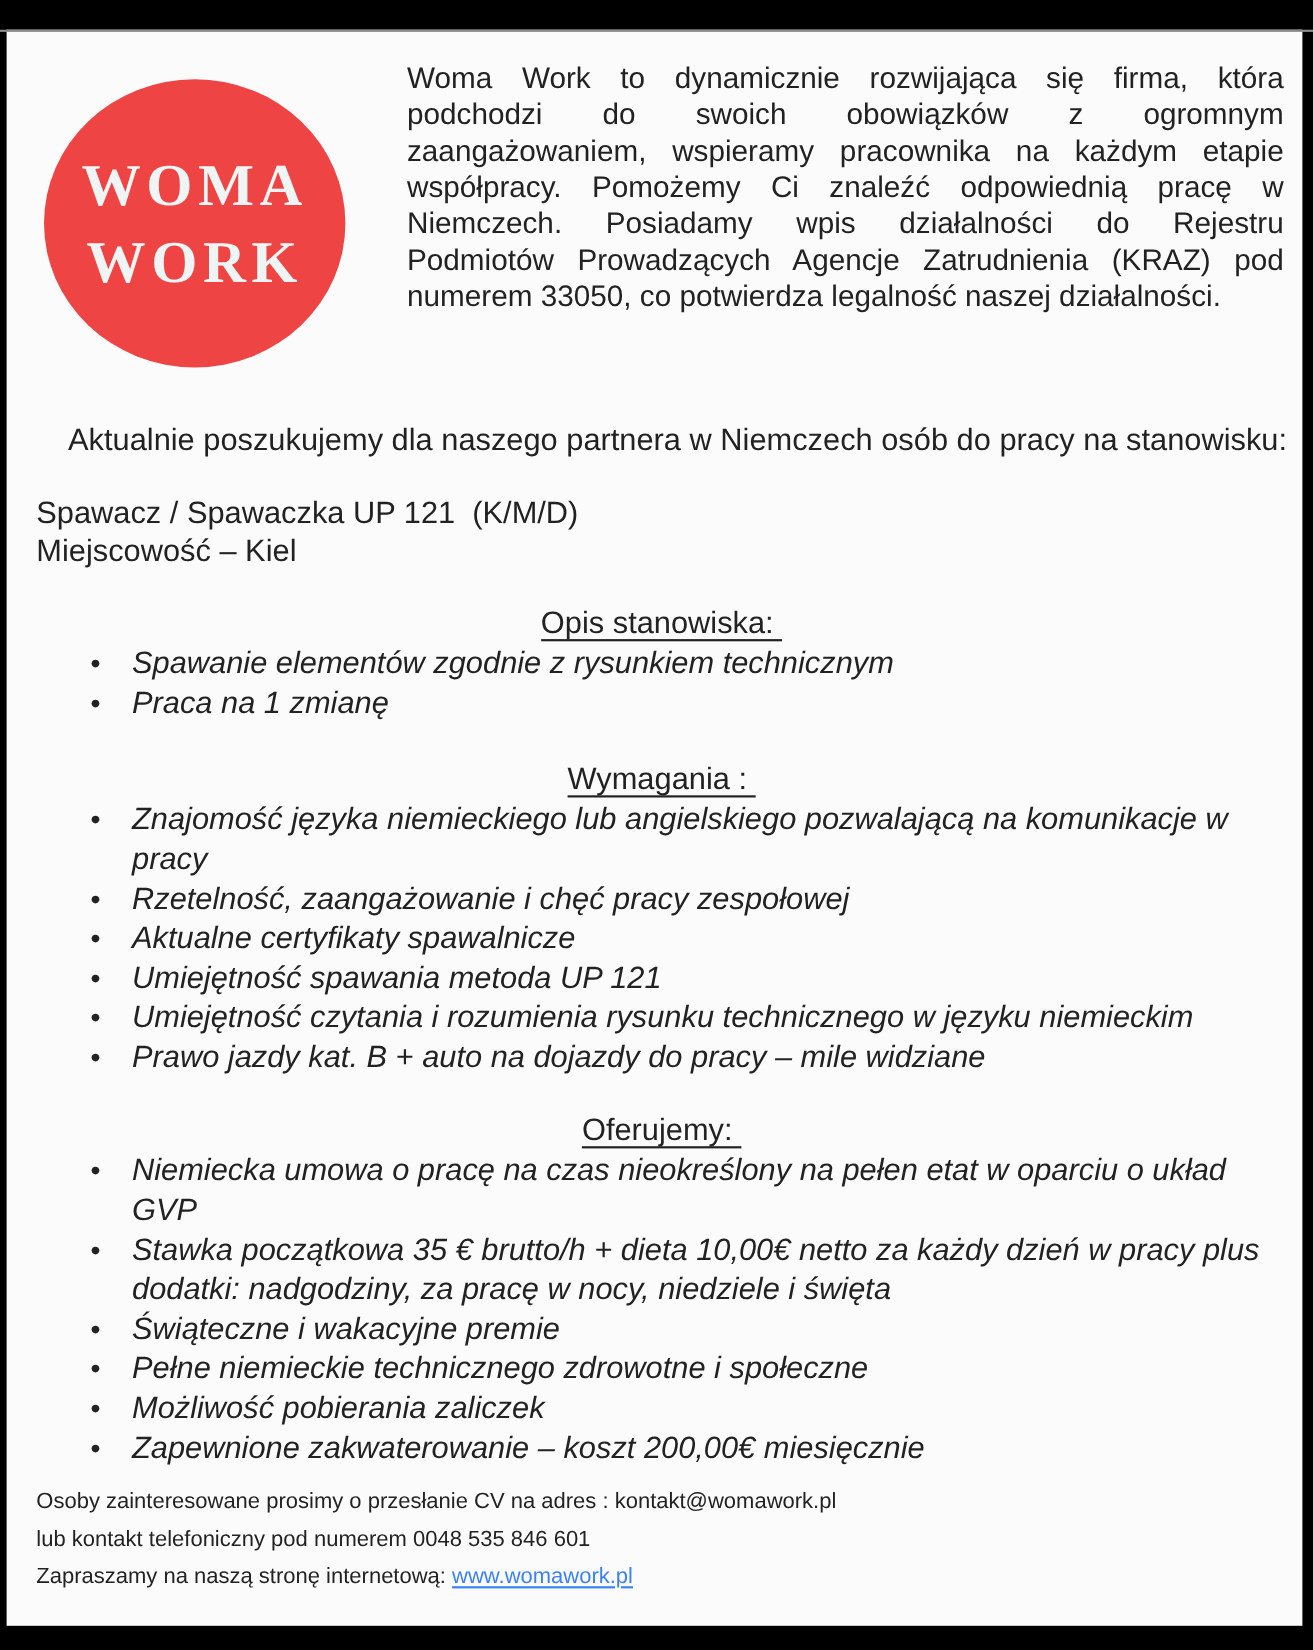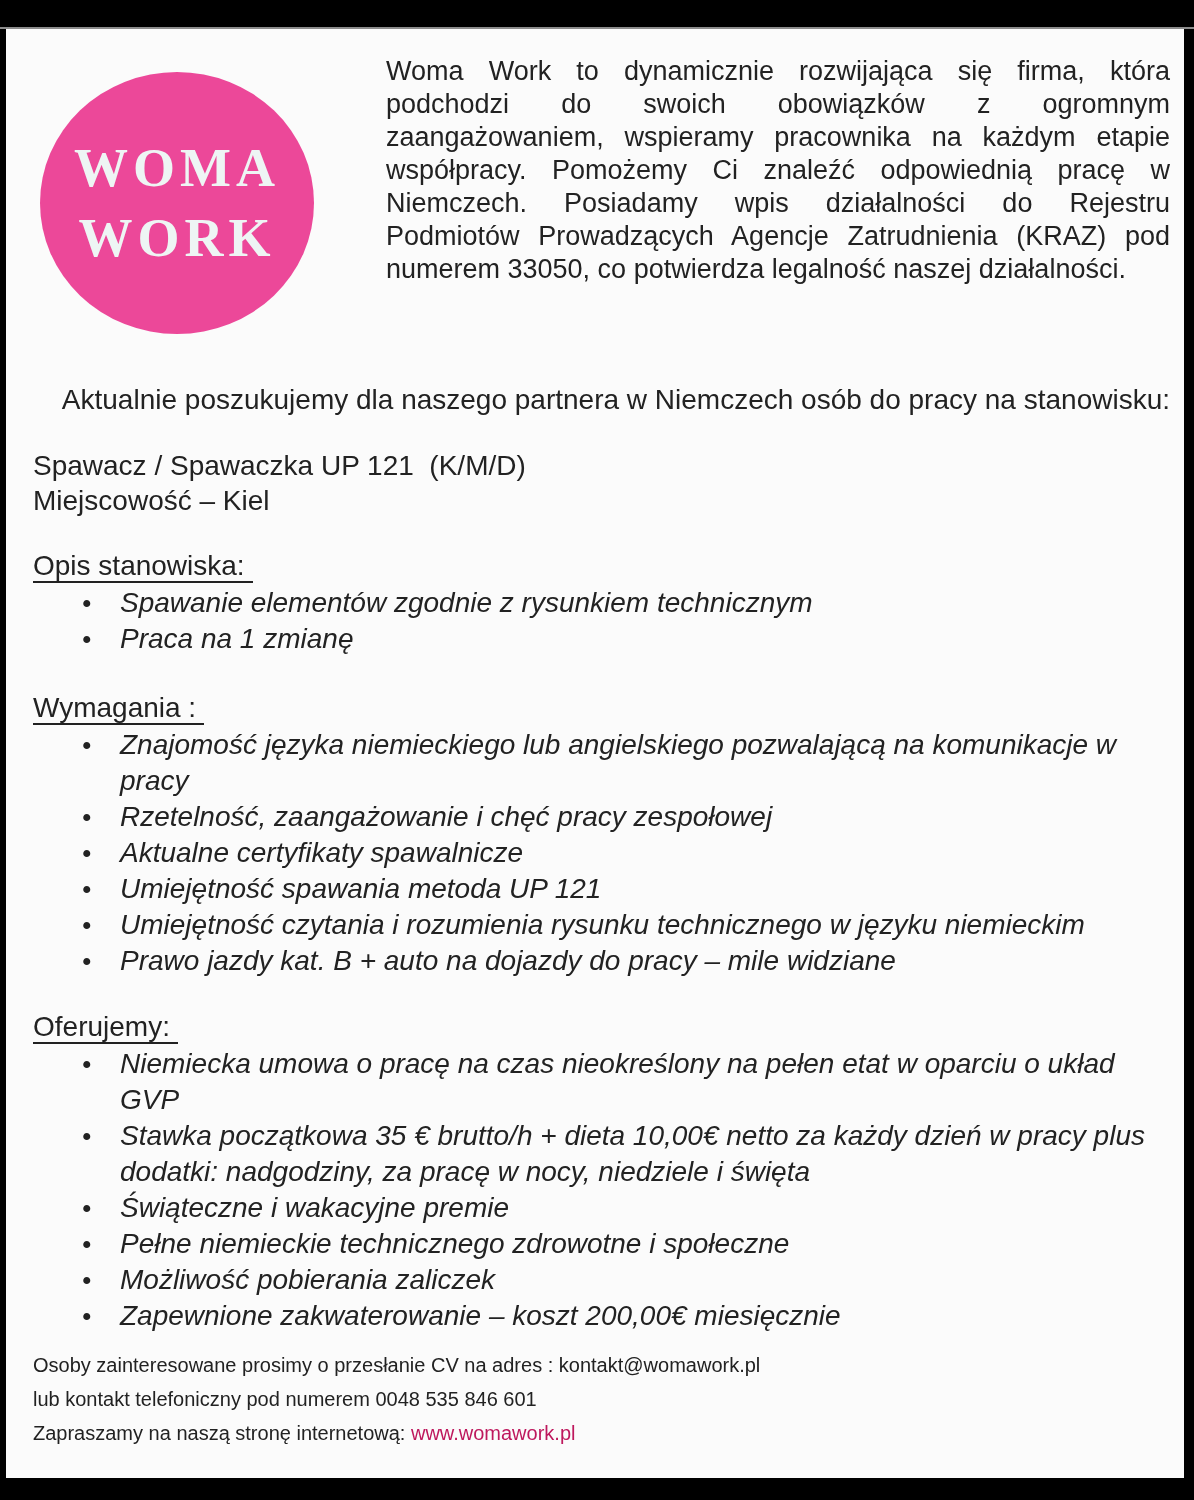--- a/index.html
+++ b/index.html
@@ -26,68 +26,70 @@
     padding: 0 14px 0 27px;
     overflow: hidden;
   }
   
   .header { display: flex; margin-top: 28px; }
   .logo {
     flex: none;
     width: 274px; height: 262px;
     margin-left: 7px; margin-top: 17px;
     border-radius: 50%;
-    background: #ec4899;
+    background: #ef4444;
     color: #eef5f4;
     display: flex; flex-direction: column;
     align-items: center; justify-content: center;
     gap: 16px;
     font-family: "Liberation Serif", serif;
     font-weight: bold;
     font-size: 54px;
     letter-spacing: 5px;
     line-height: 1;
   }
   .intro {
-    margin-left: 72px;
+    margin-left: 56px;
     width: 797px;
     font-size: 27px;
     line-height: 33px;
   }
   .jline { text-align: justify; text-align-last: justify; }
   .jlast { text-align: justify; text-align-last: left; }
   
   .lead { margin: 49px 0 0; font-size: 28px; line-height: 34px; text-align: right; }
   .pos-title { margin: 31px 0 0; font-size: 28px; line-height: 35px; white-space: pre-wrap; }
   .pos-loc { margin: 0; font-size: 28px; line-height: 35px; }
   .sec {
     margin: 30px 0 0;
     font-size: 28px; line-height: 35px;
     font-weight: normal;
+    text-align: center;
   }
   .sec .u { border-bottom: 2px solid #222; padding-right: 8px; }
   .sec-wymagania { margin-top: 33px; }
   .sec-oferujemy { }
   .blist {
     list-style: none;
     margin: 2px 0 0; padding: 0;
     font-size: 28px; line-height: 36px; font-style: italic;
   }
   .blist li { position: relative; padding-left: 87px; }
   .blist li::before {
     content: "\2022";
     position: absolute;
     left: 49px; top: 0;
     font-size: 26px;
   }
   
   .footer { margin-top: 14px; font-size: 20px; line-height: 34px; }
   .footer p { margin: 0; }
   .site-link {
-    color: #be185d;
+    color: #3b82f6;
+    text-decoration: underline;
     text-underline-offset: 3px;
     cursor: pointer;
   }
 </style>
 </head>
 <body>
 
 <div class="canvas">
   <div class="gray-line"></div>
   <div class="page">

